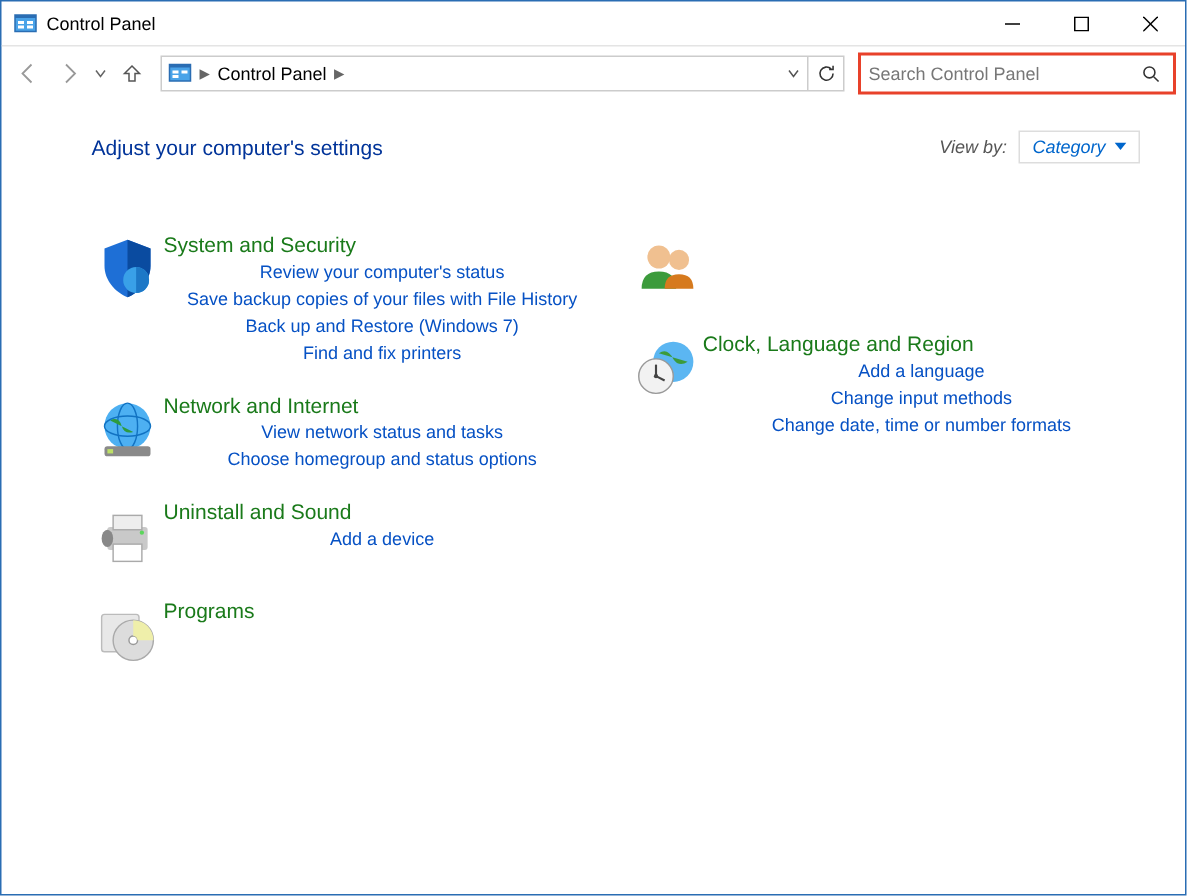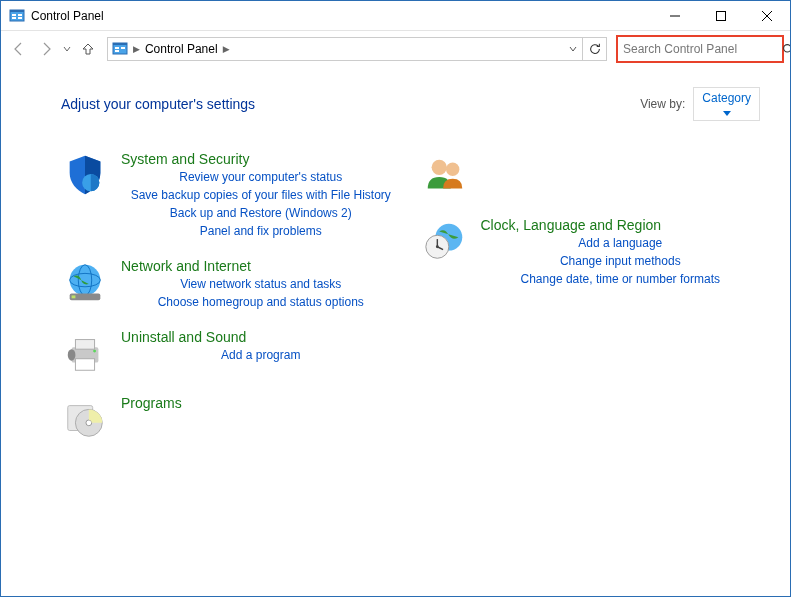--- a/index.html
+++ b/index.html
@@ -80,21 +80,21 @@
       display: flex; align-items: center; justify-content: center;
       color: #555; cursor: pointer;
     }
     .addr-refresh {
       width: 24px; height: 22px;
       border-left: 1px solid #ccc;
       display: flex; align-items: center; justify-content: center;
       color: #333; cursor: pointer;
     }
     .search-wrap {
-      width: 168px;
+      width: 212px;
       height: 28px;
       margin-left: 6px;
       border: 2px solid #e8412a;
       display: flex;
       align-items: center;
     }
     .search-inner {
       flex: 1;
       height: 22px;
       margin: 0 1px;
@@ -115,46 +115,45 @@
       width: 20px; height: 20px;
       display: flex; align-items: center; justify-content: center;
       color: #333; cursor: pointer;
     }
     .content {
       padding: 20px 30px 0 60px;
     }
     .content-header {
       display: flex;
       align-items: center;
-      margin-bottom: 30px;
+      margin-bottom: 46px;
     }
     .page-heading {
       font-size: 14px;
       color: #003399;
       font-weight: normal;
     }
-    .viewby { margin-left: auto; display: flex; align-items: center; gap: 8px;}
+    .viewby { margin-left: auto; display: flex; align-items: center; gap: 8px; font-style: italic;}
     .viewby-label { color: #555; font-size: 12px;}
     .viewby-select {
       border: 1px solid #ddd;
       padding: 3px 8px;
       font-size: 12px;
       color: #0066cc;
       display: flex; align-items: center; gap: 6px;
       cursor: pointer;
-      flex-direction: column;
     }
     .columns {
       display: flex;
       gap: 20px;
     }
     .col { flex: 1; }
     .category {
       display: flex;
-      gap: 12px;
+      gap: 0;
       margin-bottom: 18px;
     }
     .cat-icon {
       width: 48px; height: 48px;
       flex-shrink: 0;
       display: flex; align-items: center; justify-content: center;
     }
     .cat-body { flex: 1; padding-top: 0;}
     .cat-title {
       font-size: 14px;
@@ -298,22 +297,22 @@
             <path d="M24 4 L40 10 L40 22 C40 32 33 40 24 44 C15 40 8 32 8 22 L8 10 Z" fill="#1e6fd6"></path>
             <path d="M24 4 L40 10 L40 22 C40 32 33 40 24 44 L24 4 Z" fill="#0a4ba0"></path>
             <circle cx="30" cy="32" r="9" fill="#39a0e8"></circle>
             <path d="M30 23 A9 9 0 0 1 30 41 Z" fill="#1d78c7"></path>
           </svg>
         </div>
         <div class="cat-body">
           <a class="cat-title">System and Security</a>
           <a class="cat-link">Review your computer's status</a>
           <a class="cat-link">Save backup copies of your files with File History</a>
-          <a class="cat-link">Back up and Restore (Windows 2)</a>
-          <a class="cat-link">Panel and fix problems</a>
+          <a class="cat-link">Back up and Restore (Windows 7)</a>
+          <a class="cat-link">Find and fix printers</a>
         </div>
       </div>
 
       <div class="category">
         <div class="cat-icon">
           <svg width="46" height="46" viewBox="0 0 48 48">
             <circle cx="24" cy="22" r="16" fill="#4db0f2"></circle>
             <ellipse cx="24" cy="22" rx="16" ry="7" fill="none" stroke="#1172c2" stroke-width="1"></ellipse>
             <ellipse cx="24" cy="22" rx="7" ry="16" fill="none" stroke="#1172c2" stroke-width="1"></ellipse>
             <path d="M12 18 Q18 15 20 22 Q22 28 28 26" fill="#2e9b3e"></path>
@@ -333,21 +332,21 @@
           <svg width="46" height="46" viewBox="0 0 48 48">
             <rect x="10" y="18" width="28" height="16" rx="2" fill="#c9c9c9"></rect>
             <rect x="14" y="10" width="20" height="10" fill="#eee" stroke="#aaa"></rect>
             <rect x="14" y="30" width="20" height="12" fill="#fff" stroke="#aaa"></rect>
             <circle cx="34" cy="22" r="1.5" fill="#5bd65b"></circle>
             <ellipse cx="10" cy="26" rx="4" ry="6" fill="#888"></ellipse>
           </svg>
         </div>
         <div class="cat-body">
           <a class="cat-title">Uninstall and Sound</a>
-          <a class="cat-link">Add a program</a>
+          <a class="cat-link">Add a device</a>
         </div>
       </div>
 
       <div class="category">
         <div class="cat-icon">
           <svg width="46" height="46" viewBox="0 0 48 48">
             <rect x="6" y="10" width="26" height="26" rx="2" fill="#e8e8e8" stroke="#bbb"></rect>
             <circle cx="28" cy="28" r="14" fill="#dcdcdc" stroke="#aaa"></circle>
             <circle cx="28" cy="28" r="3" fill="#fff" stroke="#999"></circle>
             <path d="M28 14 A14 14 0 0 1 42 28 L31 28 A3 3 0 0 0 28 25 Z" fill="#efefaa"></path>

